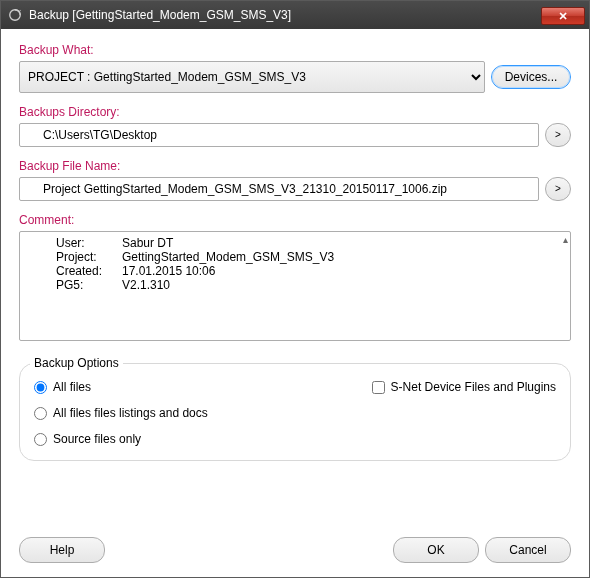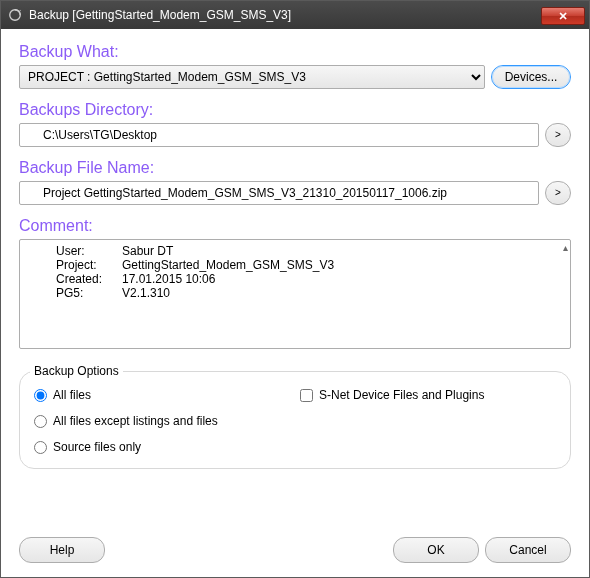--- a/index.html
+++ b/index.html
@@ -42,30 +42,30 @@
     color:#fff; font-weight:bold; font-size:11px;
     margin: 2px 2px 0 0;
   }
   .content {
     padding: 14px 18px 14px 18px;
     flex: 1;
     display: flex;
     flex-direction: column;
     background:#fff;
   }
-  .label { font-size:16px; margin-bottom: 4px; color:#8b5cf6; }
+  .label { font-size:12px; margin-bottom: 4px; color:#be185d; }
   .row { display:flex; align-items:center; gap:6px; margin-bottom:12px; }
   .row .grow { flex:1; }
   select, input[type=text], .textarea-wrap {
     font-family: inherit;
     font-size: 12px;
   }
   select {
     width: 100%;
-    height: 24px;
+    height: 32px;
     background: linear-gradient(to bottom,#f6f6f6,#e6e6e6);
     border: 1px solid #adadad;
     border-radius: 2px;
     padding: 2px 4px;
   }
   input[type=text] {
     width: 100%;
     height: 24px;
     border: 1px solid #adadad;
     border-radius: 2px;
@@ -98,21 +98,21 @@
     margin-top: 4px;
     position: relative;
   }
   .fieldset .legend {
     position:absolute; top:-8px; left:10px;
     background:#fff; padding:0 4px;
     font-size:12px;
   }
   .options-grid {
     display: grid;
-    grid-template-columns: 1fr 1fr;
+    grid-template-columns: 1fr;
     row-gap: 12px;
     column-gap: 10px;
     align-items: center;
   }
   .opt { display:flex; align-items:center; gap:6px; font-size:12px; }
   .opt input { margin:0; }
   .comment-box {
     border: 1px solid #adadad;
     border-radius: 2px;
     height: 110px;
@@ -216,21 +216,21 @@
         <label class="opt">
           <input type="radio" name="opt" checked="" style="">
           <span>All files</span>
         </label>
         <label class="opt">
           <input type="checkbox" style="">
           <span>S-Net Device Files and Plugins</span>
         </label>
         <label class="opt" style="grid-column:1/3">
           <input type="radio" name="opt" style="">
-          <span>All files except listings and files</span>
+          <span>All files files listings and docs</span>
         </label>
         <label class="opt" style="grid-column:1/3">
           <input type="radio" name="opt" style="">
           <span>Source files only</span>
         </label>
       </div>
     </div>
 
     <div class="bottom-row">
       <div class="btn bottom">

